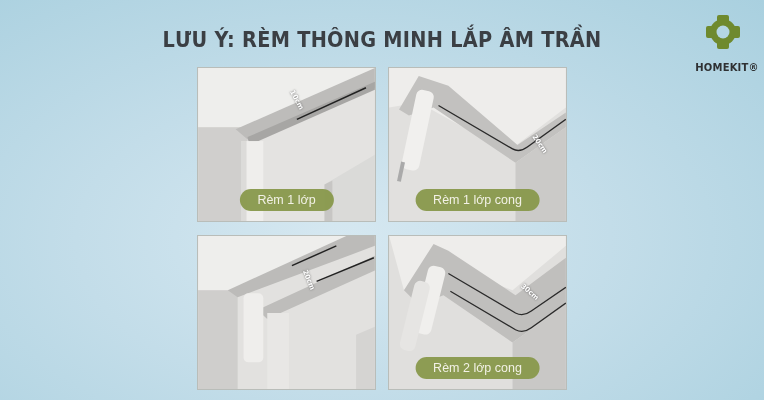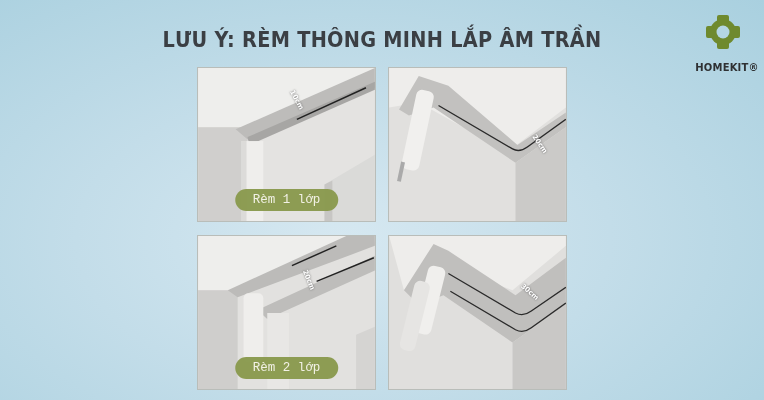--- a/index.html
+++ b/index.html
@@ -23,21 +23,21 @@
   }
   .panel {
     position:absolute; width:179px; height:155px; overflow:hidden;
     background:#d9d7d4; border:1px solid #b9bdb9; box-sizing:border-box;
   }
   .panel svg.scene { position:absolute; left:0; top:0; width:100%; height:100%; }
   .label {
     position:absolute; left:50%; transform:translateX(-50%); bottom:10px;
     height:22px; line-height:22px; padding:0 18px; border-radius:11px;
     background:#8a9a4e; color:#f3f2e6; font-size:12.5px; white-space:nowrap;
-    font-family:Liberation Mono, monospace; opacity:0.96;
+    font-family:Liberation Sans, sans-serif; opacity:0.96;
   }
   .meas {
     position:absolute; font-size:7px; font-weight:bold; color:#ffffff;
     font-family:"DejaVu Sans", sans-serif; text-shadow:0 0 2px #555;
   }
 </style>
 </head>
 <body>
 
 <div class="title">LƯU Ý: RÈM THÔNG MINH LẮP ÂM TRẦN</div>
@@ -77,44 +77,45 @@
   <svg class="scene" viewBox="0 0 179 155">
     <rect width="179" height="155" fill="#e1e0de"></rect>
     <polygon points="0,0 179,0 179,40 120,85 30,35 0,40" fill="#eeedeb"></polygon>
     <polygon points="10,42 30,8 60,18 130,78 179,45 179,60 128,96 45,40 20,48" fill="#c2c1bf"></polygon>
     <path d="M50,38 L125,82 Q132,86 140,80 L179,52" stroke="#2a2a2a" stroke-width="1.4" fill="none"></path>
     <polygon points="128,96 179,60 179,155 128,155" fill="#cbcac8"></polygon>
     <rect x="20" y="22" width="18" height="82" rx="6" fill="#f1f0ee" transform="rotate(12 29 63)"></rect>
     <rect x="10" y="95" width="4" height="20" fill="#aaa" transform="rotate(12 12 105)"></rect>
   </svg>
   <div class="meas" style="left:140px; top:72px; transform:rotate(55deg);">20cm</div>
+  <div class="label">Rèm 1 lớp cong</div>
 </div>
 
 <div class="panel" style="left:197px; top:235px;">
   <svg class="scene" viewBox="0 0 179 155">
     <rect width="179" height="155" fill="#e2e1df"></rect>
     <polygon points="0,0 179,0 179,5 40,55 0,55" fill="#eeeeec"></polygon>
     <polygon points="0,55 40,55 40,155 0,155" fill="#cfcecc"></polygon>
     <polygon points="30,55 150,0 179,0 179,10 40,62" fill="#bcbbb9"></polygon>
     <line x1="95" y1="30" x2="140" y2="10" stroke="#222" stroke-width="1.5"></line>
     <polygon points="60,75 179,20 179,35 70,84" fill="#bebdbb"></polygon>
     <line x1="120" y1="46" x2="178" y2="22" stroke="#222" stroke-width="1.5"></line>
     <rect x="46" y="58" width="20" height="70" rx="5" fill="#efeeec"></rect>
     <rect x="70" y="78" width="22" height="80" fill="#e8e7e5"></rect>
     <polygon points="160,100 179,92 179,155 160,155" fill="#d5d4d2"></polygon>
   </svg>
   <div class="meas" style="left:100px; top:40px; transform:rotate(68deg);">20cm</div>
-  <div class="label">Rèm 2 lớp</div>
 </div>
 
 <div class="panel" style="left:388px; top:235px;">
   <svg class="scene" viewBox="0 0 179 155">
     <rect width="179" height="155" fill="#e0dfdd"></rect>
     <polygon points="0,0 179,0 179,10 125,55 45,25 15,55" fill="#eeedeb"></polygon>
     <polygon points="15,55 45,8 60,15 128,60 179,22 179,70 125,108 55,60 30,70" fill="#c0bfbd"></polygon>
     <path d="M60,38 L128,78 Q136,82 144,76 L179,52" stroke="#2a2a2a" stroke-width="1.3" fill="none"></path>
     <path d="M62,56 L128,95 Q136,99 144,93 L179,68" stroke="#2a2a2a" stroke-width="1.3" fill="none"></path>
     <polygon points="125,108 179,70 179,155 125,155" fill="#c9c8c6"></polygon>
     <rect x="32" y="30" width="18" height="70" rx="6" fill="#f0efed" transform="rotate(14 41 65)"></rect>
     <rect x="18" y="45" width="16" height="72" rx="6" fill="#e6e5e3" transform="rotate(14 26 81)"></rect>
   </svg>
   <div class="meas" style="left:130px; top:52px; transform:rotate(40deg);">30cm</div>
+  <div class="label">Rèm 2 lớp cong</div>
 </div>
 
 </body></html>

